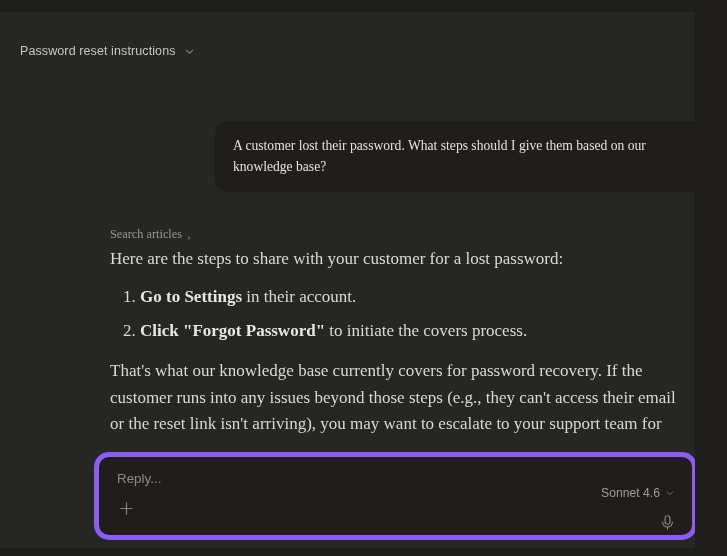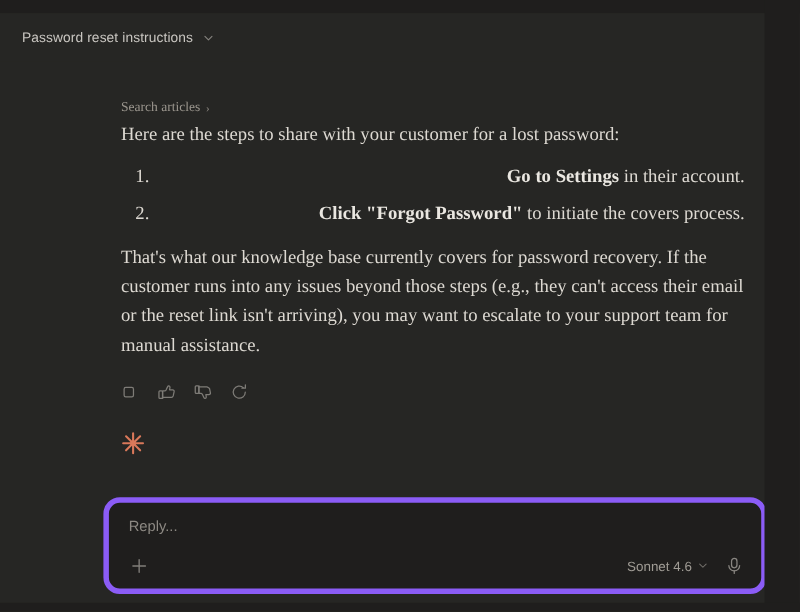--- a/index.html
+++ b/index.html
@@ -10,20 +10,21 @@
     font-family: "Liberation Sans", sans-serif;
     overflow: hidden;
   }
   .app {
     position: relative;
     width: 727px;
     height: 556px;
     background: #262624;
     display: flex;
     flex-direction: column;
+    gap: 17px;
   }
   
   .topbar {
     height: 12px;
     background: #1f1e1d;
     flex: 0 0 12px;
   }
   
   .conv-header {
     height: 44px;
@@ -102,21 +103,20 @@
   .assistant p, .assistant li {
     color: #ddd9d2;
     font-size: 17px;
     line-height: 1.58;
     font-family: "Liberation Serif", serif;
   }
   .assistant p.lead { margin-bottom: 11px; }
   .assistant ol {
     margin: 0 0 13px 0;
     padding-left: 30px;
-    text-align: right;
   }
   .assistant ol li {
     margin-bottom: 7px;
   }
   .assistant ol li b { font-weight: bold; color: #eae7e1; }
   .assistant p.outro { margin-top: 9px; }
 
   
   .actions {
     display: flex;
@@ -177,22 +177,23 @@
     padding-bottom: 11px;
   }
   .plus-btn {
     width: 19px;
     height: 19px;
     opacity: 0.6;
     cursor: pointer;
   }
   .composer-right {
     display: flex;
-    align-items: center;
+    align-items: flex-end;
     gap: 14px;
+    flex-direction: column;
   }
   .model-pill {
     display: flex;
     align-items: center;
     gap: 5px;
     color: #a09c95;
     font-size: 12.2px;
     cursor: pointer;
   }
   .mic-btn {
@@ -230,20 +231,23 @@
       <span class="chev">
         <svg viewBox="0 0 12 12" width="11" height="11">
             <path d="M2.5 4.5 L6 8 L9.5 4.5" fill="none" stroke="#b8b4ae" stroke-width="1.1" stroke-linecap="round" stroke-linejoin="round"></path>
           </svg>
       </span>
     </div>
   </div>
 
   <div class="main">
 
+    <div class="user-row">
+      <div class="user-bubble">A customer lost their password. What steps should I give them based on our knowledge base?</div>
+    </div>
 
     <div class="assistant">
 
       <div class="tool-chip">
         <span>Search articles</span>
         <span class="arrow">›</span>
       </div>
 
       <p class="lead">Here are the steps to share with your customer for a lost password:</p>
 

